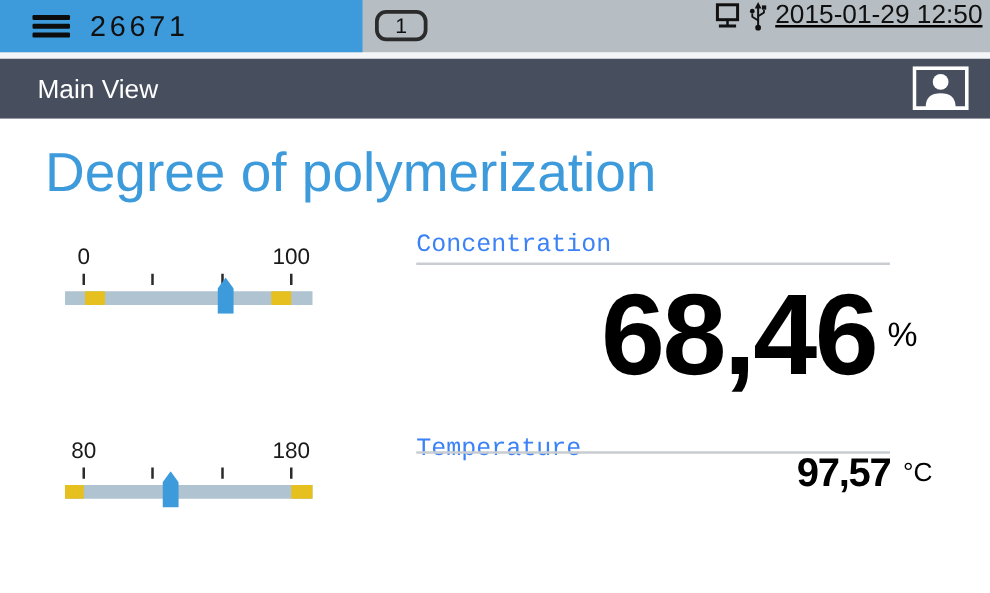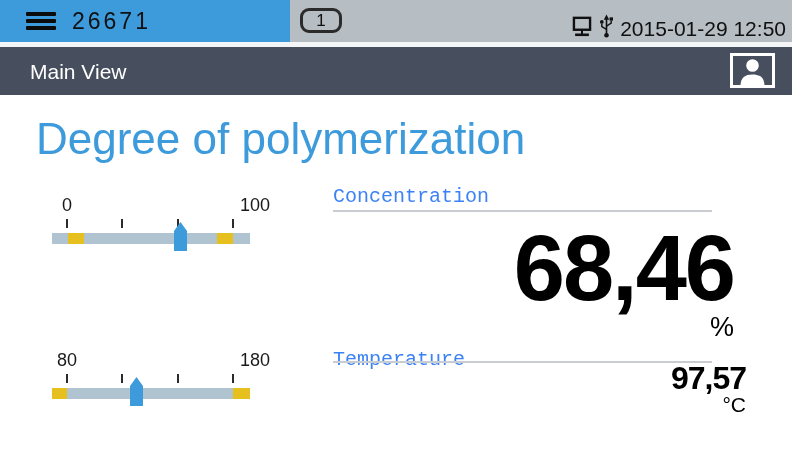--- a/index.html
+++ b/index.html
@@ -19,49 +19,49 @@
   .hamburger div{height:4px;background:#0c0c0c;border-radius:1px;}
   .device-id{font-size:23px;letter-spacing:3px;color:#101010;}
   .tab-one{
     position:absolute;left:300px;top:8px;width:42px;height:25px;
     border:3px solid #2b2b2b;border-radius:9px;box-sizing:border-box;
     display:flex;align-items:center;justify-content:center;
     font-size:17px;color:#101010;background:transparent;
   }
   .top-right{
     position:absolute;right:6px;top:0;height:57px;
-    display:flex;align-items:center;gap:5px;
+    display:flex;gap:5px;text-decoration:underline;
   }
   .datetime{font-size:21px;color:#101010;white-space:nowrap;}
   .gap-strip{position:absolute;left:0;top:42px;width:792px;height:5px;background:#f4f5f6;}
   
   .titlebar{position:absolute;left:0;top:47px;width:792px;height:48px;background:#474e5d;}
   .titlebar .bar-title{position:absolute;left:30px;top:13px;font-size:21px;color:#ffffff;}
   .user-btn{position:absolute;right:17px;top:6px;width:45px;height:35px;background:transparent;border:none;padding:0;cursor:pointer;}
   
   .content{position:absolute;left:0;top:95px;width:792px;height:379px;background:#ffffff;}
   .page-heading{position:absolute;left:24px;top:102px;margin:12px;font-size:44px;font-weight:400;color:#3d9bdc;white-space:nowrap;}
   
   .gauge{position:absolute;left:52px;width:198px;height:58px;}
   .g-label{position:absolute;top:0;transform:translateX(-50%);font-size:18px;color:#1a1a1a;line-height:18px;}
   .g-label.min{left:15px;}
-  .g-label.max{left:181px;margin-left:22px;}
+  .g-label.max{left:181px;}
   .tick{position:absolute;top:23px;width:2px;height:9px;background:#2b2b2b;}
   .tick.t0{left:14px;}
   .tick.t1{left:69px;}
   .tick.t2{left:125px;}
   .tick.t3{left:180px;}
   .track{position:absolute;left:0;top:37px;width:198px;height:11px;background:#b0c3d1;}
   .zone{position:absolute;top:0;height:100%;background:#e6c01f;}
   .pointer{position:absolute;top:26px;}
   .pointer polygon{fill:#3d9bdc;}
   
   .r-label{position:absolute;left:333px;font-size:20px;color:#3b82f6;line-height:22px;font-family:Liberation Mono, monospace;}
   .r-line{position:absolute;left:333px;width:379px;height:2px;background:#c9cdd1;}
-  .r-value-row{position:absolute;left:333px;display:flex;justify-content:flex-end;align-items:flex-end;flex-direction:column;}
+  .r-value-row{position:absolute;left:333px;display:flex;justify-content:flex-end;align-items:center;}
   .r-value{font-weight:700;color:#000000;line-height:1;}
   .r-unit{color:#000000;line-height:1;}
   .row-conc{top:222px;width:401px;}
   .row-conc .r-value{font-size:92px;letter-spacing:-2px;}
   .row-conc .r-unit{font-size:27px;margin-left:9px;}
   .row-temp{top:362px;width:413px;}
   .row-temp .r-value{font-size:32px;letter-spacing:-1px;}
   .row-temp .r-unit{font-size:21px;margin-left:10px;}
   .lbl-conc{top:186px;}
   .line-conc{top:210px;}

